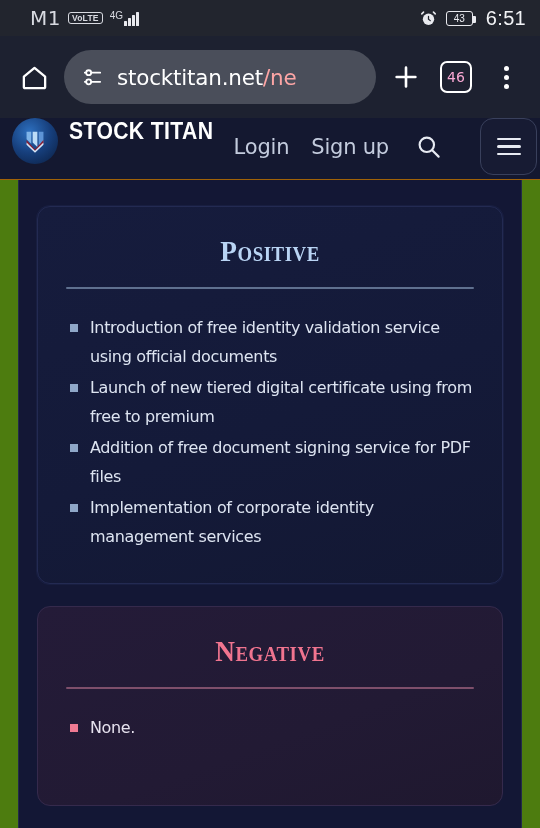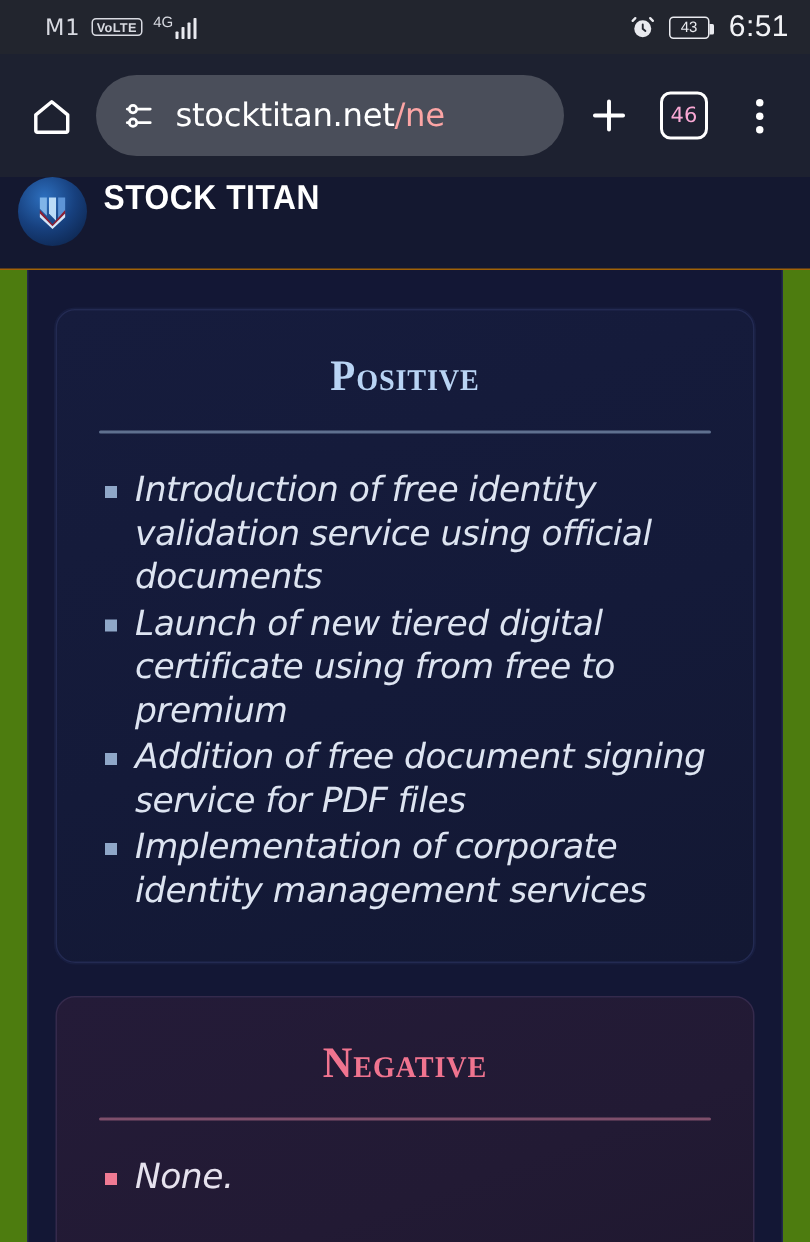--- a/index.html
+++ b/index.html
@@ -13,21 +13,21 @@
   
   .statusbar{
     height:36px; width:100%;
     background:#22252e;
     display:flex; align-items:center;
     padding:0 14px;
     color:#e9eaef;
     position:relative;
   }
   .sb-left{ display:flex; align-items:center; gap:7px; margin-left:16px; }
-  .carrier{ font-size:15px; letter-spacing:.5px; color:#d8dae1; font-family:"DejaVu Sans", sans-serif;}
+  .carrier{ font-size:20px; letter-spacing:.5px; color:#d8dae1; font-family:"DejaVu Sans", sans-serif;}
   .volte{
     border:1.6px solid #d8dae1; border-radius:3px;
     font-size:8.5px; font-weight:bold; letter-spacing:.2px;
     padding:1px 3px 1px 3px; line-height:1;
     color:#d8dae1;
   }
   .netgroup{ display:flex; align-items:flex-start; gap:1px; }
   .nettext{ font-size:9px; line-height:1; color:#d8dae1; display:flex; flex-direction:column; align-items:center;}
   .nettext b{ font-size:10px; font-weight:400;}
   .bars{ display:flex; align-items:flex-end; gap:1.5px; height:15px; }
@@ -161,26 +161,25 @@
   .card.negative .card-title{ color:#f0748f; }
 
   .divider{ height:2px; margin:19px 2px 0 2px; border-radius:1px; }
   .card.positive .divider{ background:#5f708f; }
   .card.negative .divider{ background:#7e4f6b; }
 
   ul.bullets{ list-style:none; margin-top:24px; }
   ul.bullets li{
     position:relative;
     padding-left:26px;
-    font-size:23px;
+    font-size:16px;
     line-height:29px;
     font-family:"DejaVu Sans", sans-serif;
     letter-spacing:-.35px;
     margin-bottom:2px;
-    font-style:italic;
   }
   .card.positive ul.bullets li{ color:#dde4f1; }
   .card.negative ul.bullets li{ color:#e6e2ee; }
   ul.bullets li:before{
     content:""; position:absolute;
     left:6px; top:11px;
     width:8px; height:8px;
   }
   .card.positive ul.bullets li:before{ background:#8fa7c8; }
   .card.negative ul.bullets li:before{ background:#ef7a93; }
@@ -264,20 +263,37 @@
     <svg width="30" height="30" viewBox="0 0 32 32">
       <path d="M7 6h5v13l-5-5z" fill="#7fb4e8"></path>
       <path d="M13.5 6h5v16.5l-5-5z" fill="#bcdcf7"></path>
       <path d="M20 6h5v11l-5 5z" fill="#5d94d6"></path>
       <path d="M7 15l9 10 9-10v4l-9 9-9-9z" fill="#8b1f33"></path>
       <path d="M7 17.5l9 9 9-9v2.5l-9 8.5-9-8.5z" fill="#d4e6f8"></path>
     </svg>
   </div>
   <span class="brand">STOCK TITAN</span>
 
+  <div class="navlinks">
+    <span class="navlink">Login</span>
+    <span class="navlink">Sign up</span>
+    <span class="searchbtn">
+      <svg width="27" height="27" viewBox="0 0 24 24" fill="none" stroke="#e7eaf2" stroke-width="1.9" stroke-linecap="round">
+        <circle cx="10.5" cy="10.5" r="6.4"></circle>
+          <path d="M15.3 15.3 21 21"></path>
+      </svg>
+    </span>
+    <div class="hamburger">
+      <span class="ham-lines">
+          <i></i>
+          <i></i>
+          <i></i>
+        </span>
+    </div>
+  </div>
 </div>
 
 <div class="page">
   <div class="contentpanel">
     <div class="cards">
 
       <div class="card positive">
         <div class="card-title">Positive</div>
         <div class="divider"></div>
         <ul class="bullets">

